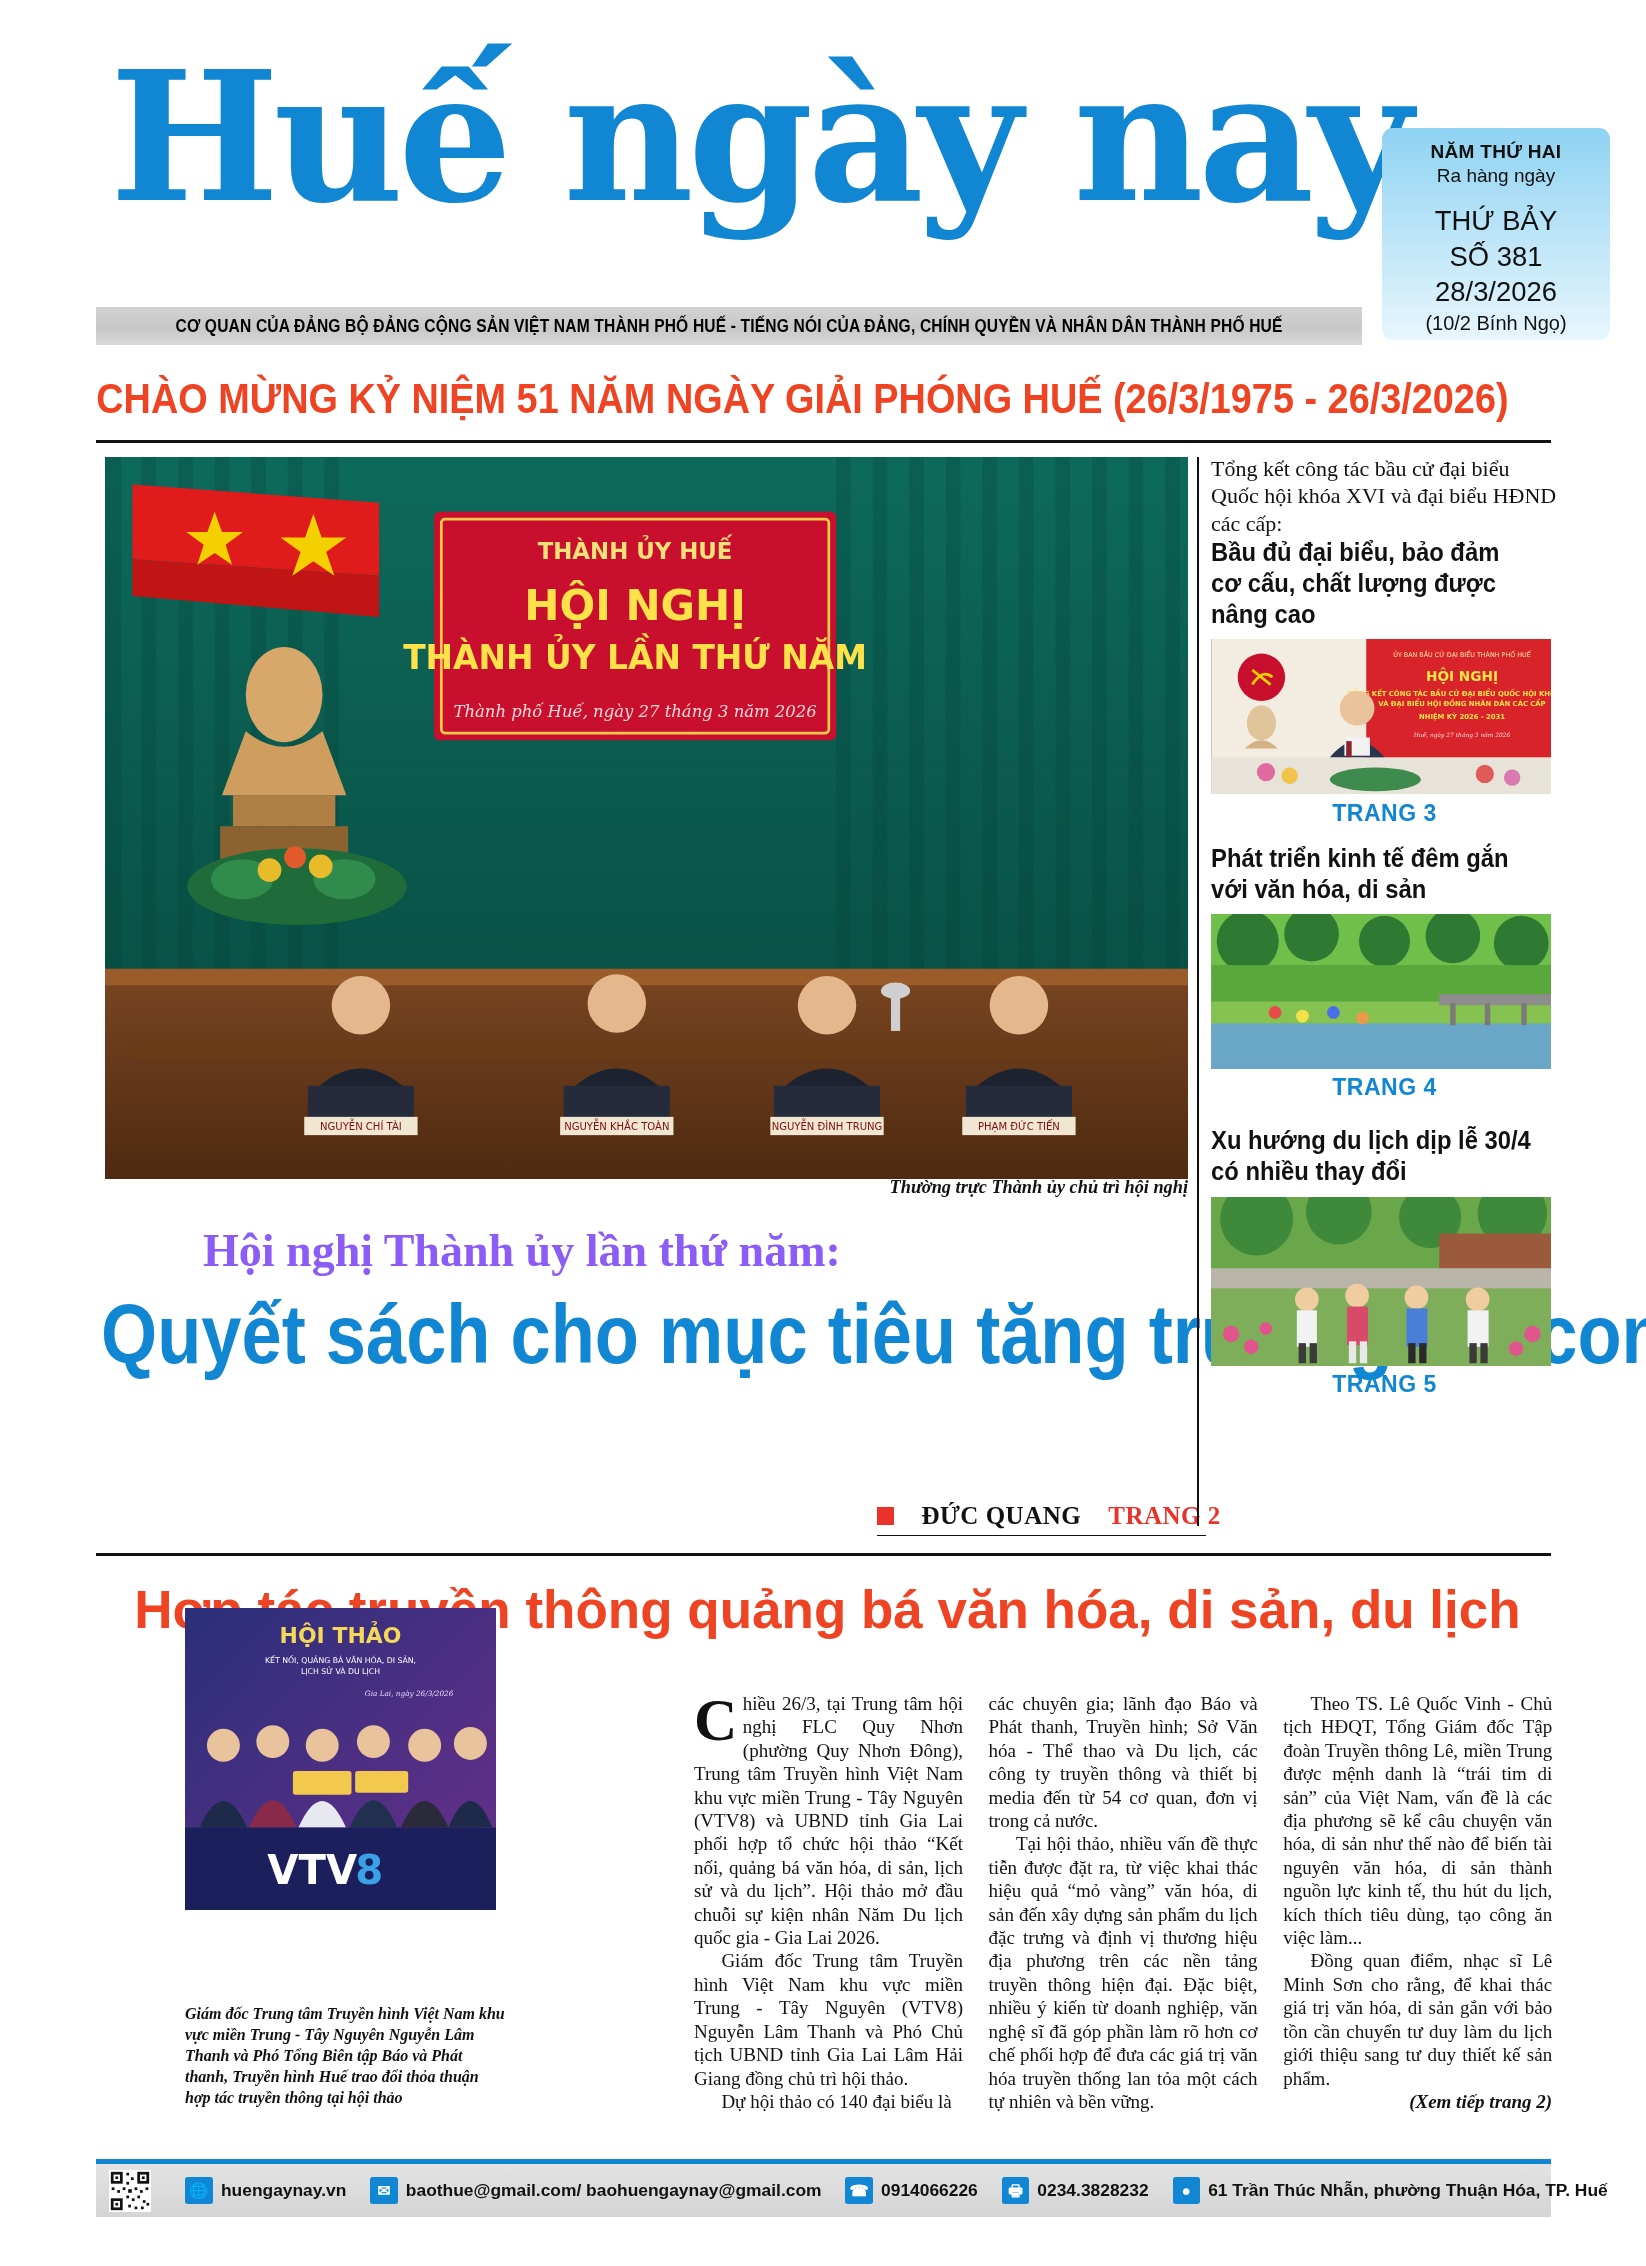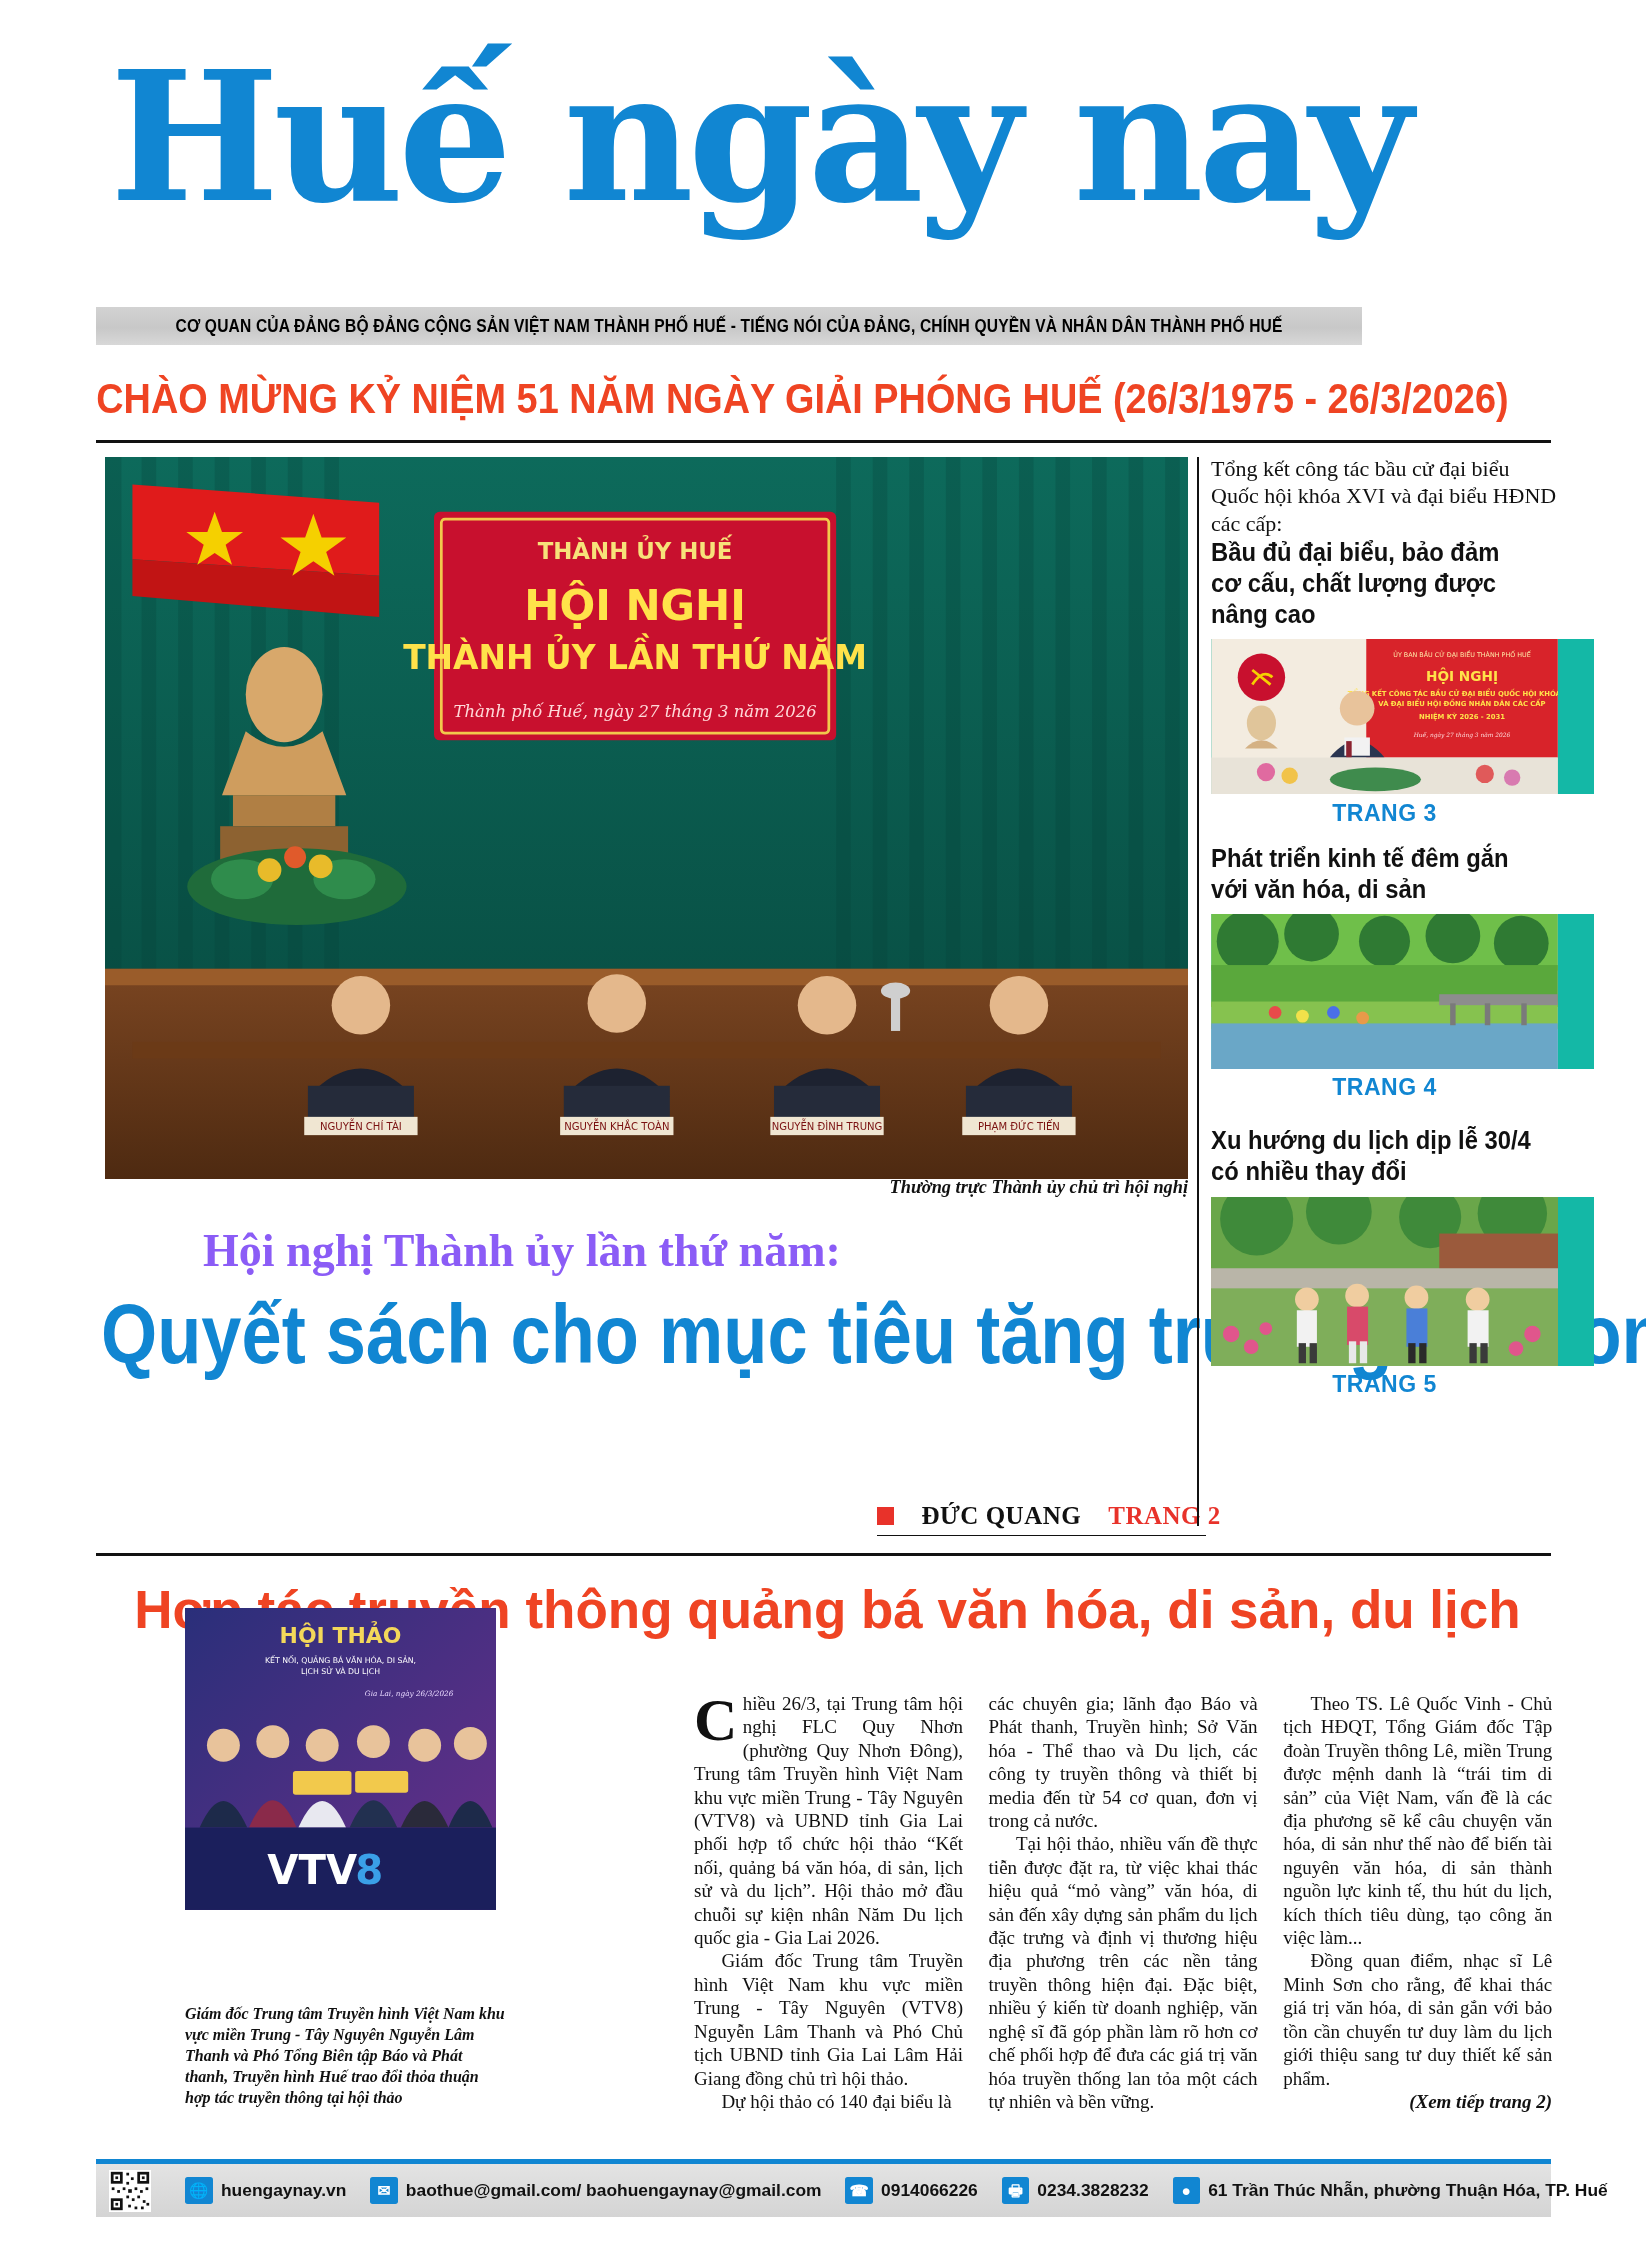--- a/index.html
+++ b/index.html
@@ -49,21 +49,21 @@
   .byline .sq{width:17.4px;height:17.4px;background:#e8322a;display:inline-block;}
   .byline .nm{font-family:"Liberation Serif",serif;font-weight:bold;font-size:25px;color:#111;letter-spacing:0.5px;}
   .byline .pg{font-family:"Liberation Serif",serif;font-weight:bold;font-size:25px;color:#e8322a;letter-spacing:0.5px;}
 
   
   .rail{position:absolute;left:1211px;top:455px;width:347px;}
   .rail-item{position:relative;margin-bottom:0;}
   .rail-kicker{font-family:"Liberation Serif",serif;font-size:22px;line-height:27.4px;color:#111;}
   .rail-head{font-family:"Liberation Sans",sans-serif;font-weight:bold;font-size:25.6px;line-height:31px;color:#111;
              transform:scaleX(.93);transform-origin:left top;}
-  .rail-photo{width:383px;height:155px;margin-top:9.1px;overflow:hidden;position:relative;background:#14b8a6;}
+  .rail-photo{width:340px;height:155px;margin-top:9.1px;overflow:hidden;position:relative;background:#be185d;}
   .rail-foot{display:flex;align-items:center;justify-content:flex-start;margin-top:5.5px;flex-direction:column;}
   .rail-foot .line{flex:1;height:0.9px;background:#111;margin-right:11px;}
   .rail-foot .pg{font-family:"Liberation Sans",sans-serif;font-weight:bold;font-size:23px;color:#1186d2;letter-spacing:0.5px;}
 
   
   .sec2-head{position:absolute;left:101px;top:1579px;width:1453px;text-align:center;
              font-family:"Liberation Sans",sans-serif;font-weight:bold;font-size:53px;color:#ef4423;white-space:nowrap;}
   .art-photo{position:absolute;left:185px;top:1608px;width:311px;height:302px;overflow:hidden;background:#2a2a6a;}
   .art-caption{position:absolute;left:185px;top:2003px;width:322px;font-family:"Liberation Serif",serif;
                font-style:italic;font-weight:bold;font-size:16px;line-height:21px;color:#111;}
@@ -92,20 +92,28 @@
 
   <div class="masthead">
     <div class="logo-wrap">
       <div class="logo-text">Huế ngày nay</div>
     </div>
 
     <div class="tagline-bar">
       <div class="tagline">CƠ QUAN CỦA ĐẢNG BỘ ĐẢNG CỘNG SẢN VIỆT NAM THÀNH PHỐ HUẾ - TIẾNG NÓI CỦA ĐẢNG, CHÍNH QUYỀN VÀ NHÂN DÂN THÀNH PHỐ HUẾ</div>
     </div>
 
+    <div class="datebox">
+      <div class="yr">NĂM THỨ HAI</div>
+      <div class="freq">Ra hàng ngày</div>
+      <div class="day">THỨ BẢY</div>
+      <div class="num">SỐ 381</div>
+      <div class="date">28/3/2026</div>
+      <div class="lunar">(10/2 Bính Ngọ)</div>
+    </div>
   </div>
 
   <div class="banner">
     <span>CHÀO MỪNG KỶ NIỆM 51 NĂM NGÀY GIẢI PHÓNG HUẾ (26/3/1975 - 26/3/2026)</span>
   </div>
   <div class="rule" style="left:96px;top:440px;width:1455px;height:2.7px;"></div>
 
   <div class="main-photo">
     <svg width="1083" height="722" viewBox="0 0 1185 790">
       <defs>

